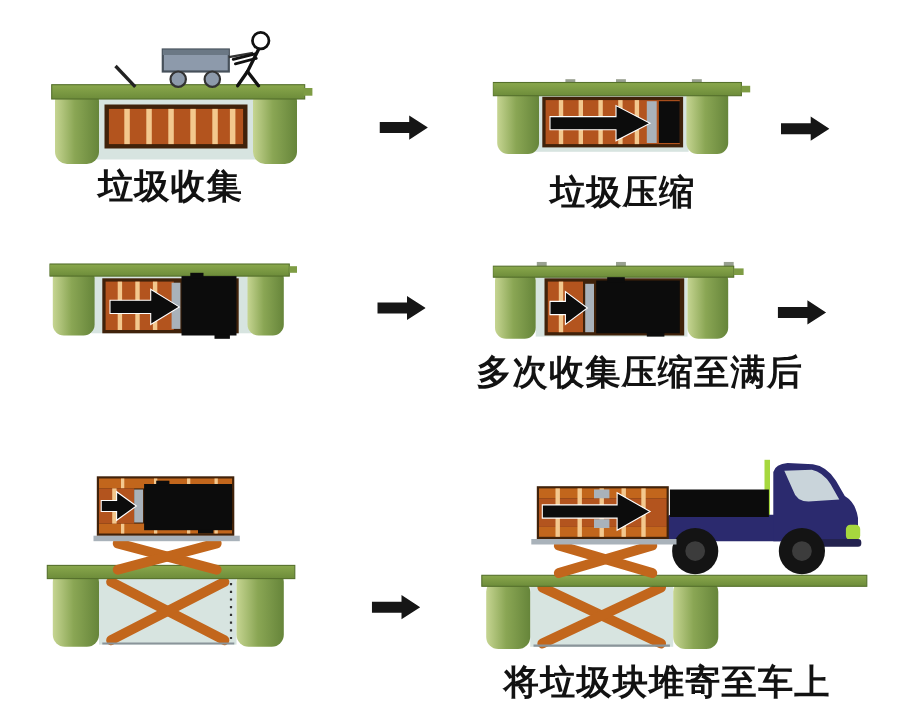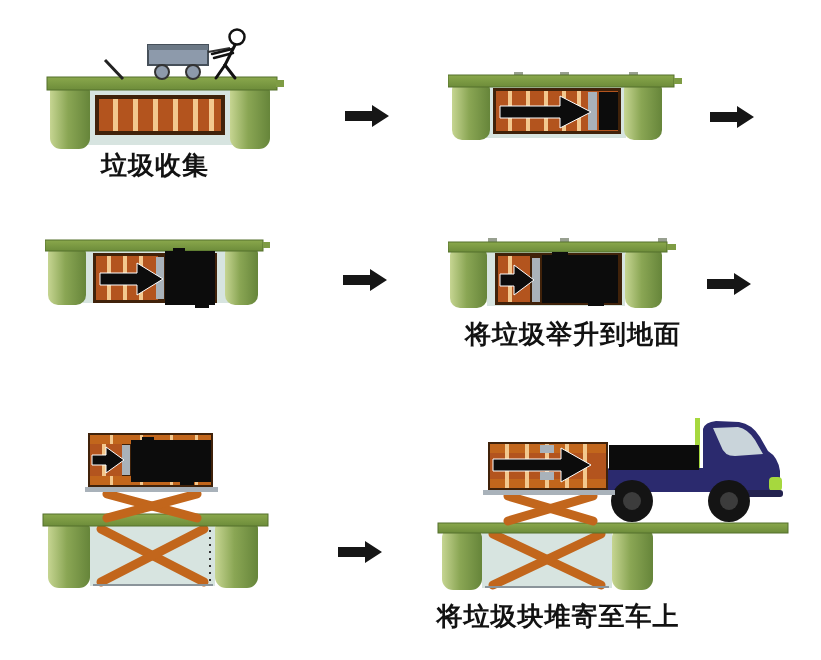--- a/index.html
+++ b/index.html
@@ -2,21 +2,21 @@
 <html style="--background: #ffffff; --slab-green: #7e9c44; --slab-edge: #55702c; --post-green-light: #c6d592; --post-green-mid: #8aa654; --post-green-dark: #66853a; --pit-wall: #d7e4e0; --container-frame: #40220a; --container-orange: #b3541e; --container-stripe: #f3c88e; --garbage-black: #0c0c0c; --flow-arrow: #161616; --press-plate-gray: #a9b2ba; --lift-orange: #c2661c; --truck-navy: #2b2a6e; --truck-green: #a6d83e; --windshield-gray: #c9d4da; --cart-gray: #8d9aab; --cart-outline: #46505a; --wheel-black: #141414; --wheel-hub: #3c3c3c; --pit-floor: #8a949a;"><head>
 <meta charset="utf-8">
 <style>
   html,body{margin:0;padding:0;}
   body{font-family:"Liberation Sans","DejaVu Sans",sans-serif;}
   .canvas{position:relative;width:821px;height:660px;background:var(--background,#fff);overflow:hidden;}
   .panel{position:absolute;}
   .panel svg{display:block;}
   .step-label{
     position:absolute;
-    font-size:26px;
+    font-size:32px;
     font-weight:bold;
     color:#121212;
     text-align:center;
     letter-spacing:1px;
     line-height:1.15;
     white-space:nowrap;
   }
   .flow{position:absolute;}
 </style>
 </head>
@@ -104,20 +104,21 @@
           <rect x="96" y="21" width="4" height="40"></rect>
             <rect x="114" y="21" width="4" height="40"></rect>
           <rect x="129" y="21" width="4" height="40"></rect>
         </g>
         <rect x="140" y="22" width="9" height="38" style="fill:var(--press-plate-gray)"></rect>
         <rect x="151" y="22" width="19" height="38" style="fill:var(--garbage-black)"></rect>
         <polygon points="52,36 112,36 112,26 143,42 112,58 112,48 52,48" style="fill:var(--garbage-black);stroke:#fff;stroke-width:1"></polygon>
       </g>
     </svg>
   </div>
+  <div class="step-label" style="left:446px;top:156px;width:240px;">垃圾压缩</div>
 
   <svg class="flow" style="left:710px;top:104px;" width="44" height="26" viewBox="0 0 44 26">
     <polygon points="0,8 27,8 27,2 44,13 27,24 27,18 0,18" style="fill:var(--flow-arrow)"></polygon>
   </svg>
 
   <div class="panel" style="left:45px;top:235px;">
     <svg width="225" height="80" viewBox="0 0 225 80">
       <g>
         <rect x="38" y="10" width="146" height="58" style="fill:var(--pit-wall)"></rect>
         <rect x="3" y="8" width="38" height="62" rx="10" fill="url(#postGrad)"></rect>
@@ -163,21 +164,21 @@
         <rect x="50" y="18" width="32" height="46" style="fill:var(--container-orange)"></rect>
         <rect x="60" y="18" width="4" height="46" style="fill:var(--container-stripe)"></rect>
         <rect x="84" y="20" width="8" height="44" style="fill:var(--press-plate-gray)"></rect>
         <rect x="94" y="17" width="76" height="48" style="fill:var(--garbage-black)"></rect>
         <rect x="104" y="14" width="16" height="5" style="fill:var(--garbage-black)"></rect>
         <rect x="140" y="64" width="16" height="4" style="fill:var(--garbage-black)"></rect>
         <polygon points="52,36 66,36 66,27 86,42 66,57 66,48 52,48" style="fill:var(--garbage-black);stroke:#fff;stroke-width:1"></polygon>
       </g>
     </svg>
   </div>
-  <div class="step-label" style="left:433px;top:320px;width:280px;">将垃圾举升到地面</div>
+  <div class="step-label" style="left:433px;top:320px;width:280px;">多次收集压缩至满后</div>
 
   <svg class="flow" style="left:707px;top:271px;" width="44" height="26" viewBox="0 0 44 26">
     <polygon points="0,8 27,8 27,2 44,13 27,24 27,18 0,18" style="fill:var(--flow-arrow)"></polygon>
   </svg>
 
   <div class="panel" style="left:40px;top:403px;">
     <svg width="235" height="192" viewBox="0 0 235 192">
       <g>
         <rect x="50" y="123" width="125" height="60" style="fill:var(--pit-wall)"></rect>
         <g stroke-linecap="round" style="stroke:var(--lift-orange)" stroke-width="9">
@@ -271,15 +272,15 @@
           <rect x="112" y="46" width="4" height="44"></rect>
             <rect x="132" y="46" width="4" height="44"></rect>
           <rect x="150" y="46" width="4" height="44"></rect>
         </g>
         <rect x="107" y="47" width="14" height="8" style="fill:var(--press-plate-gray)"></rect>
         <rect x="107" y="74" width="14" height="8" style="fill:var(--press-plate-gray)"></rect>
         <polygon points="60,61 128,61 128,50 158,67 128,84 128,73 60,73" style="fill:var(--garbage-black);stroke:#fff;stroke-width:1"></polygon>
       </g>
     </svg>
   </div>
-  <div class="step-label" style="left:418px;top:602px;width:280px;">将垃圾块堆寄至车上</div>
+  <div class="step-label" style="left:458px;top:602px;width:280px;">将垃圾块堆寄至车上</div>
 
 </div>
 
 </body></html>

